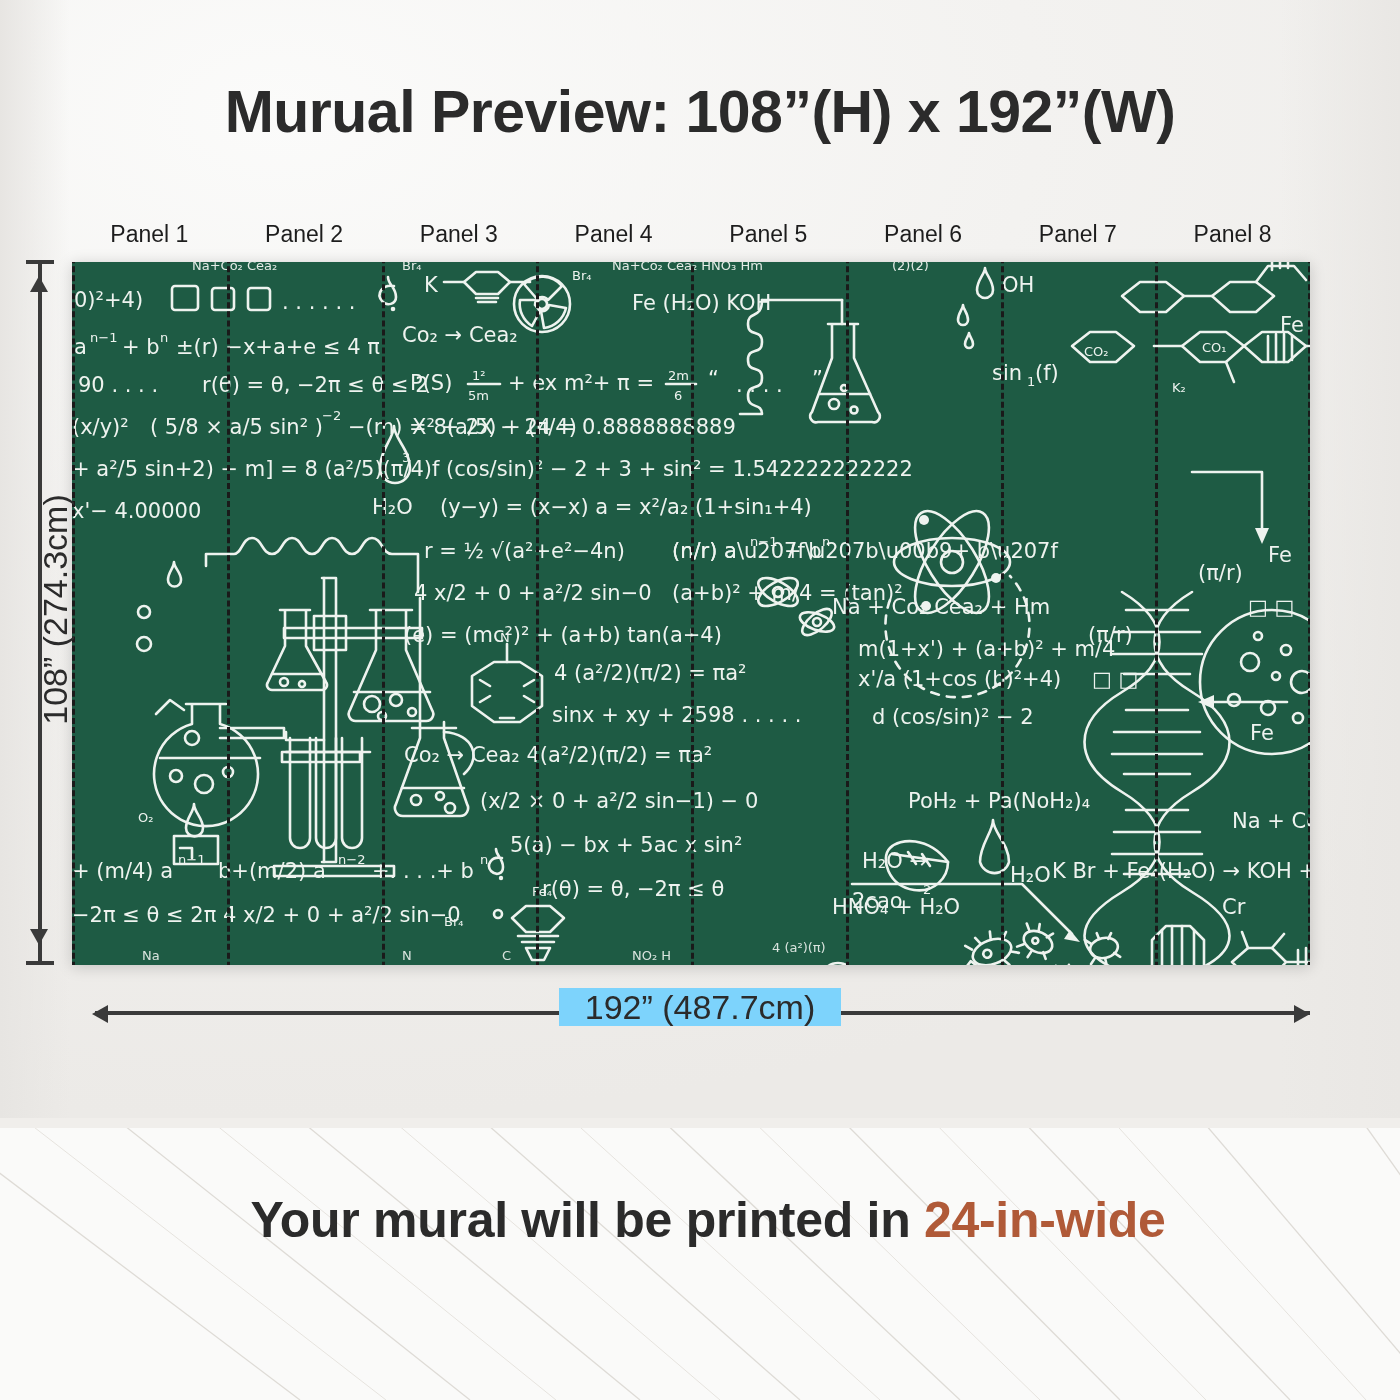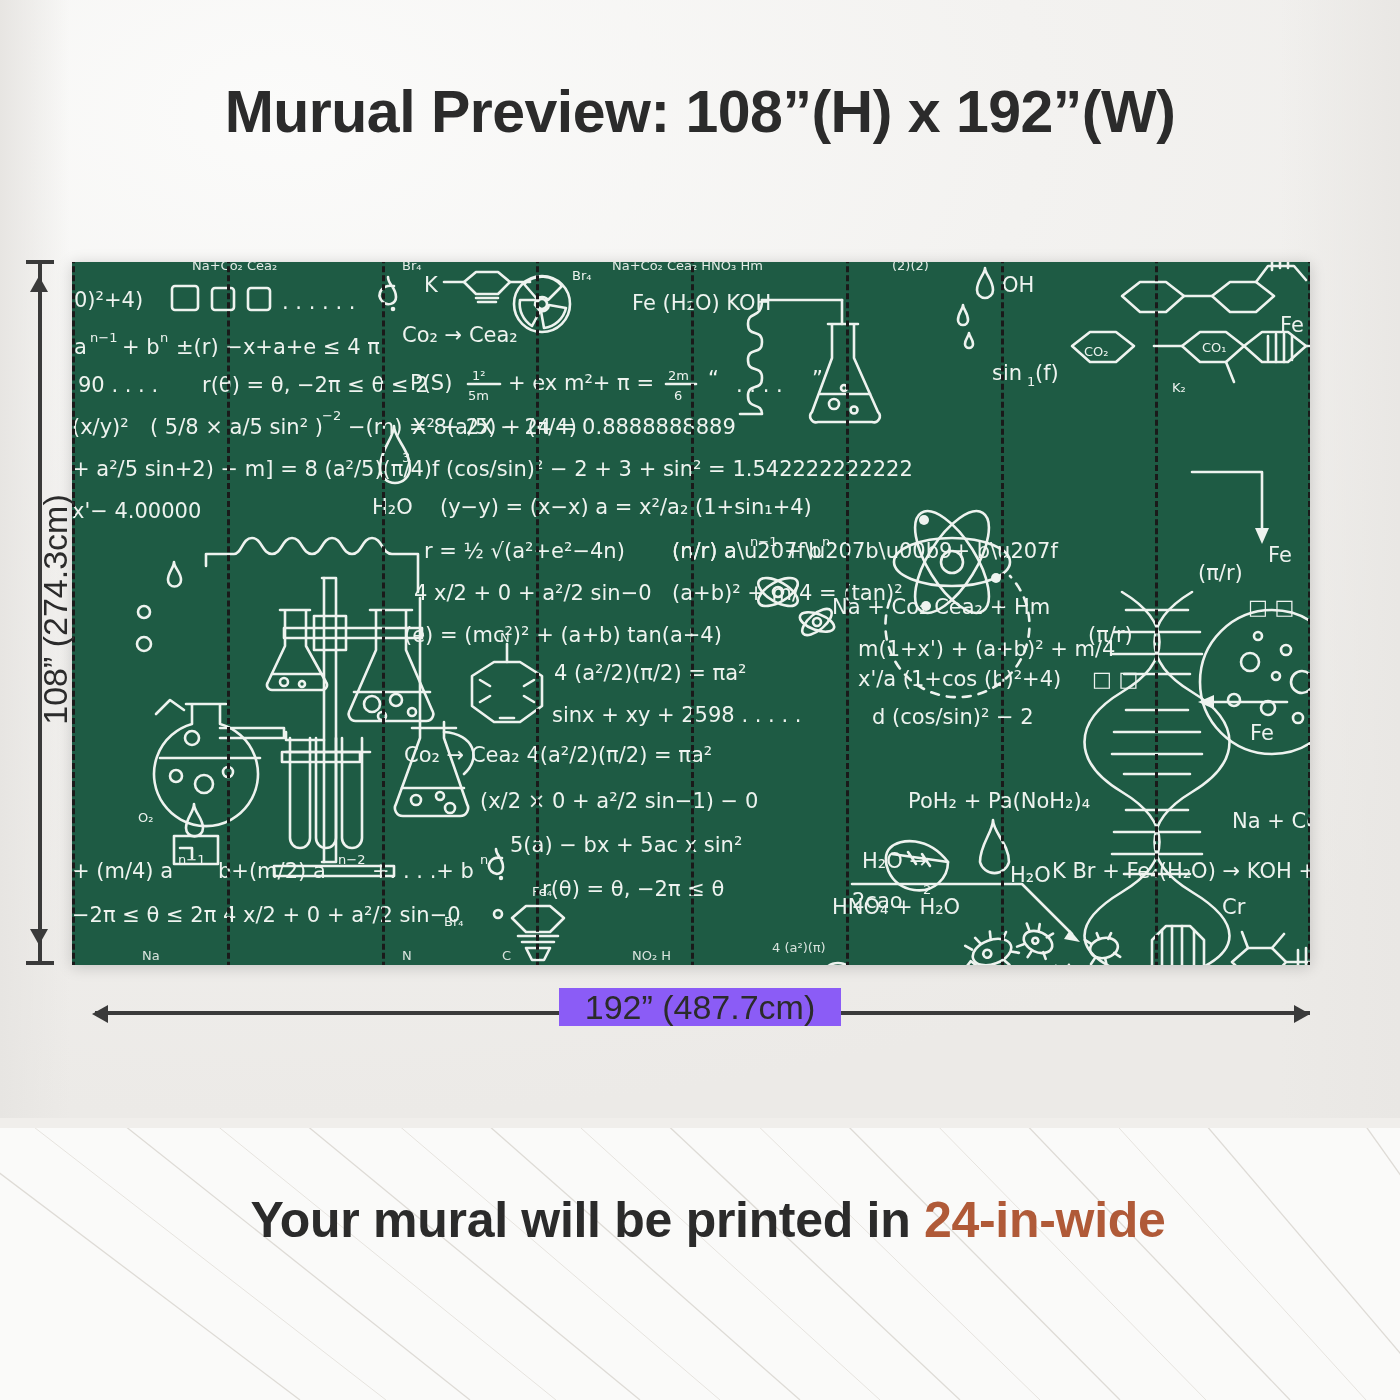--- a/index.html
+++ b/index.html
@@ -96,21 +96,21 @@
   }
   .dim-h-arrow-r{
     position:absolute;left:1294px;top:1005px;width:0;height:0;
     border-top:9px solid transparent;border-bottom:9px solid transparent;
     border-left:16px solid #3a3a3a;
   }
   .dim-h-label{
     position:absolute;left:0;top:988px;width:1400px;text-align:center;
   }
   .dim-h-label span{
-    background:#8b5cf6;padding:0 26px;font-size:34px;color:#2b2b2b;
+    background:#7dd3fc;padding:0 26px;font-size:34px;color:#2b2b2b;
     white-space:nowrap;
   }
 
   
   .floor{
     position:absolute;left:0;top:1118px;width:1400px;height:282px;
     background:linear-gradient(180deg,#fdfdfc 0%,#f6f5f3 55%,#efeeec 100%);
     overflow:hidden;
   }
   .floor svg{position:absolute;left:0;top:0;}
@@ -126,20 +126,30 @@
 <body>
 
 <div class="page">
 
   <div class="wall"></div>
   <div class="wall-shadow-left"></div>
   <div class="wall-shadow-right"></div>
 
   <div class="title">Murual Preview: 108”(H) x 192”(W)</div>
 
+  <div class="panel-labels">
+    <div class="panel-label">Panel 1</div>
+    <div class="panel-label">Panel 2</div>
+    <div class="panel-label">Panel 3</div>
+    <div class="panel-label">Panel 4</div>
+    <div class="panel-label">Panel 5</div>
+    <div class="panel-label">Panel 6</div>
+    <div class="panel-label">Panel 7</div>
+    <div class="panel-label">Panel 8</div>
+  </div>
 
   <div class="mural-wrap">
     <div class="mural">
       <svg class="chalk-svg" viewBox="0 0 1238 703">
         <defs>
           <style>
             .c  { fill:none; stroke:#eef3ef; stroke-width:2.6; stroke-linecap:round; stroke-linejoin:round; }
             .cf { fill:#eef3ef; }
             .t  { fill:#eef3ef; font-family:"DejaVu Sans", sans-serif; font-size:21px; }
             .ts { fill:#eef3ef; font-family:"DejaVu Sans", sans-serif; font-size:13px; }

